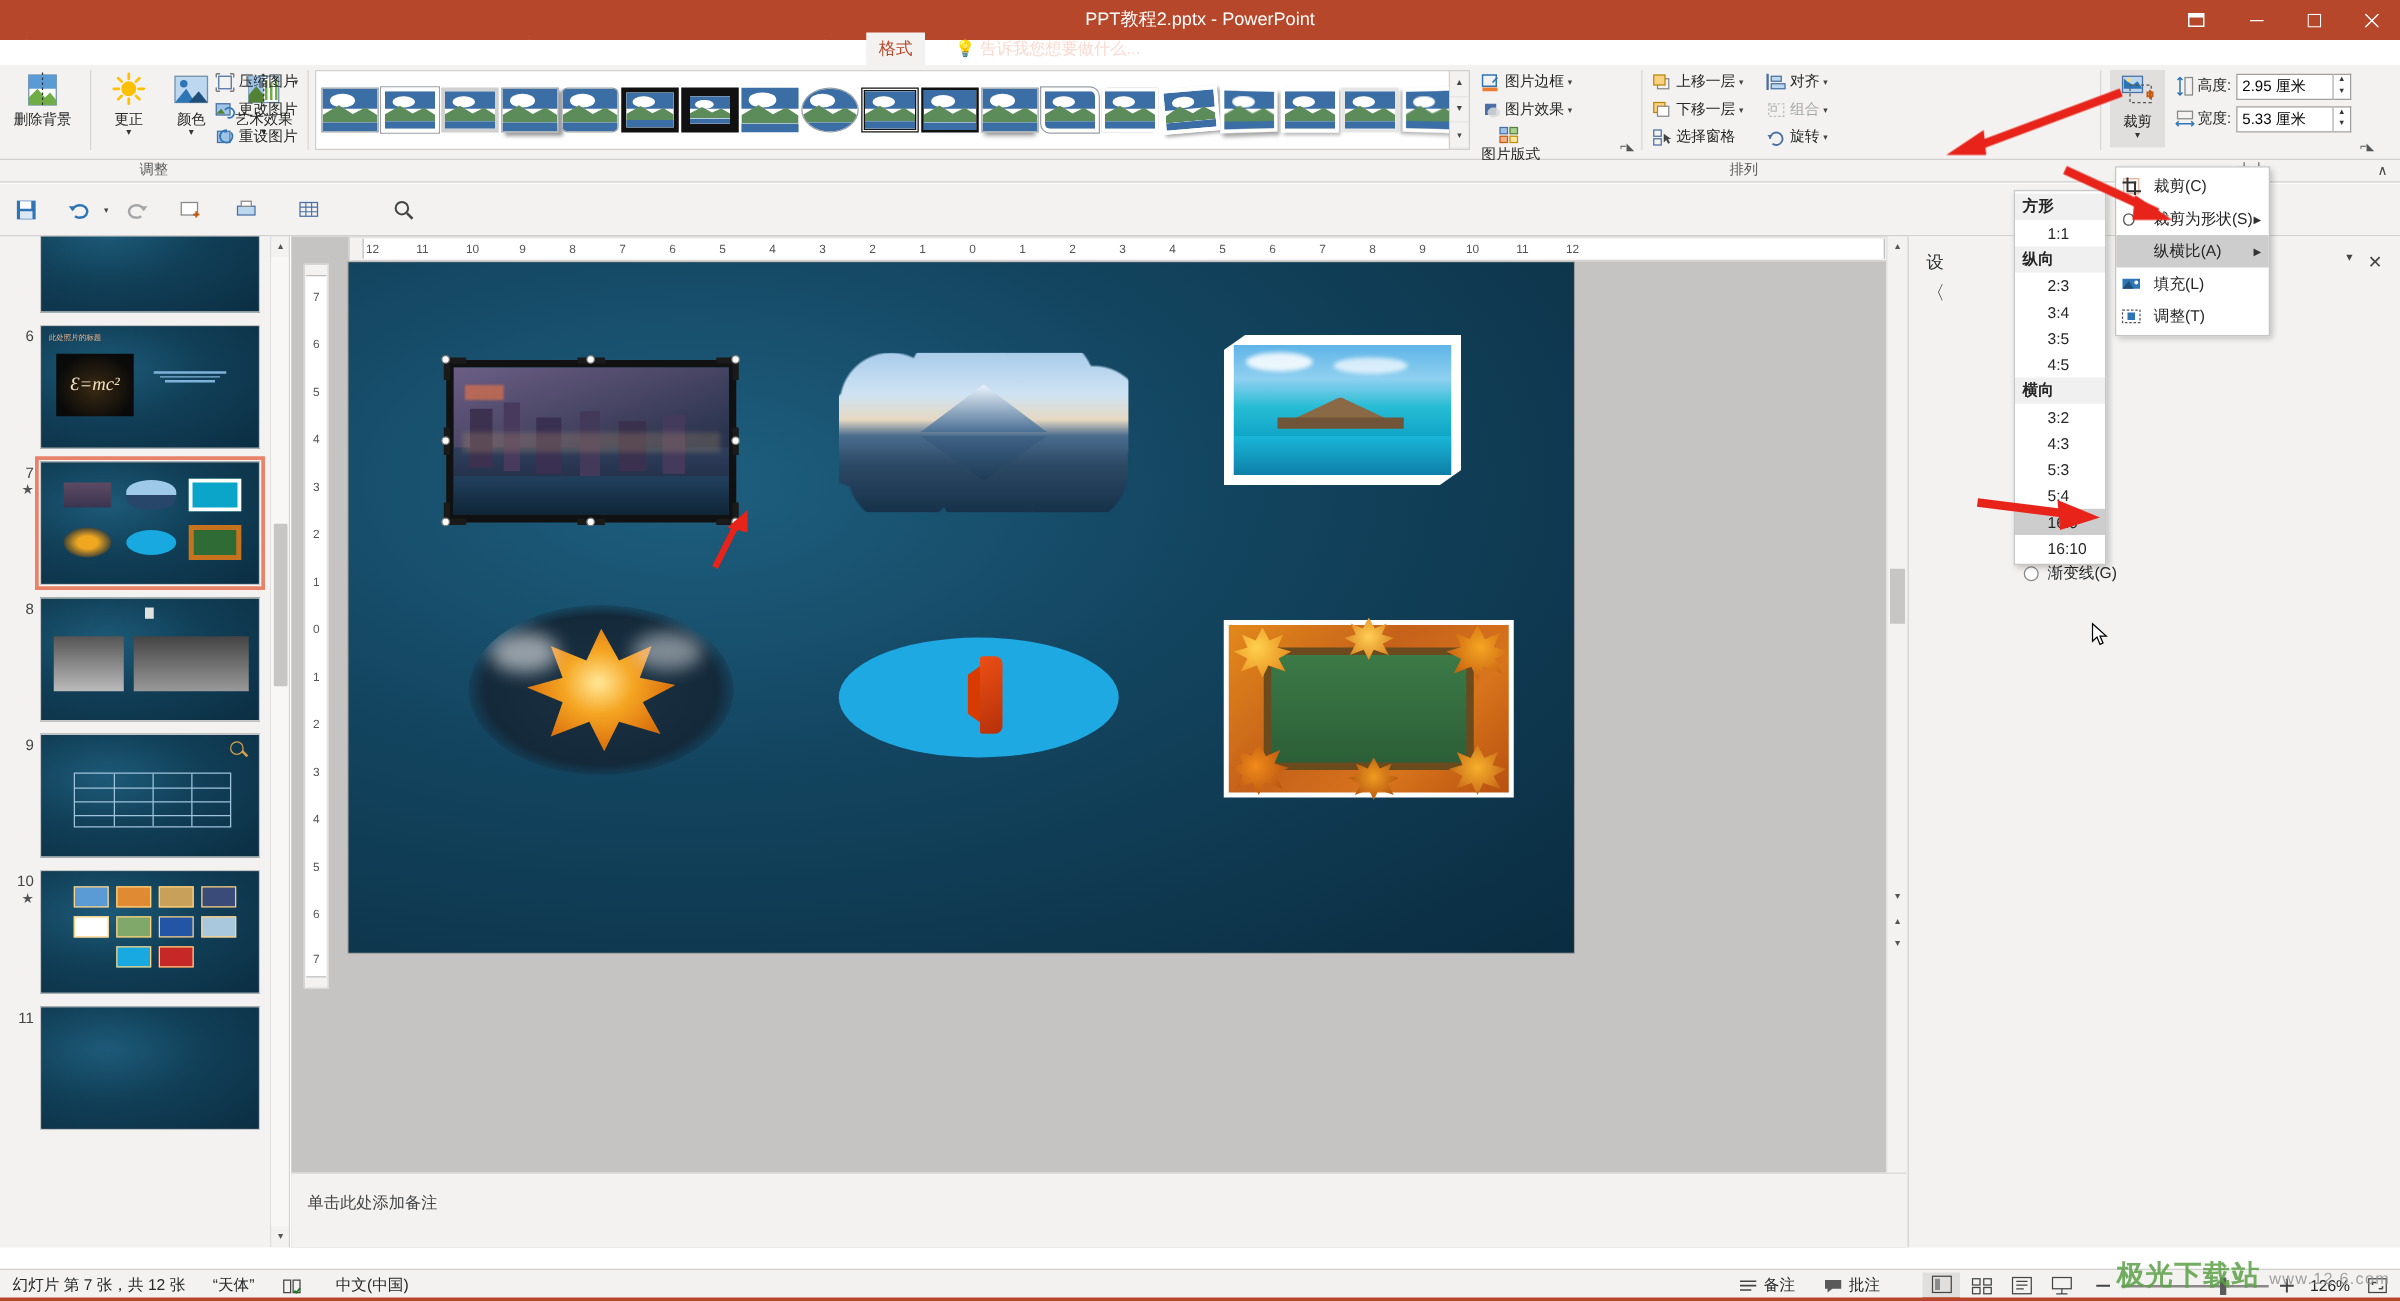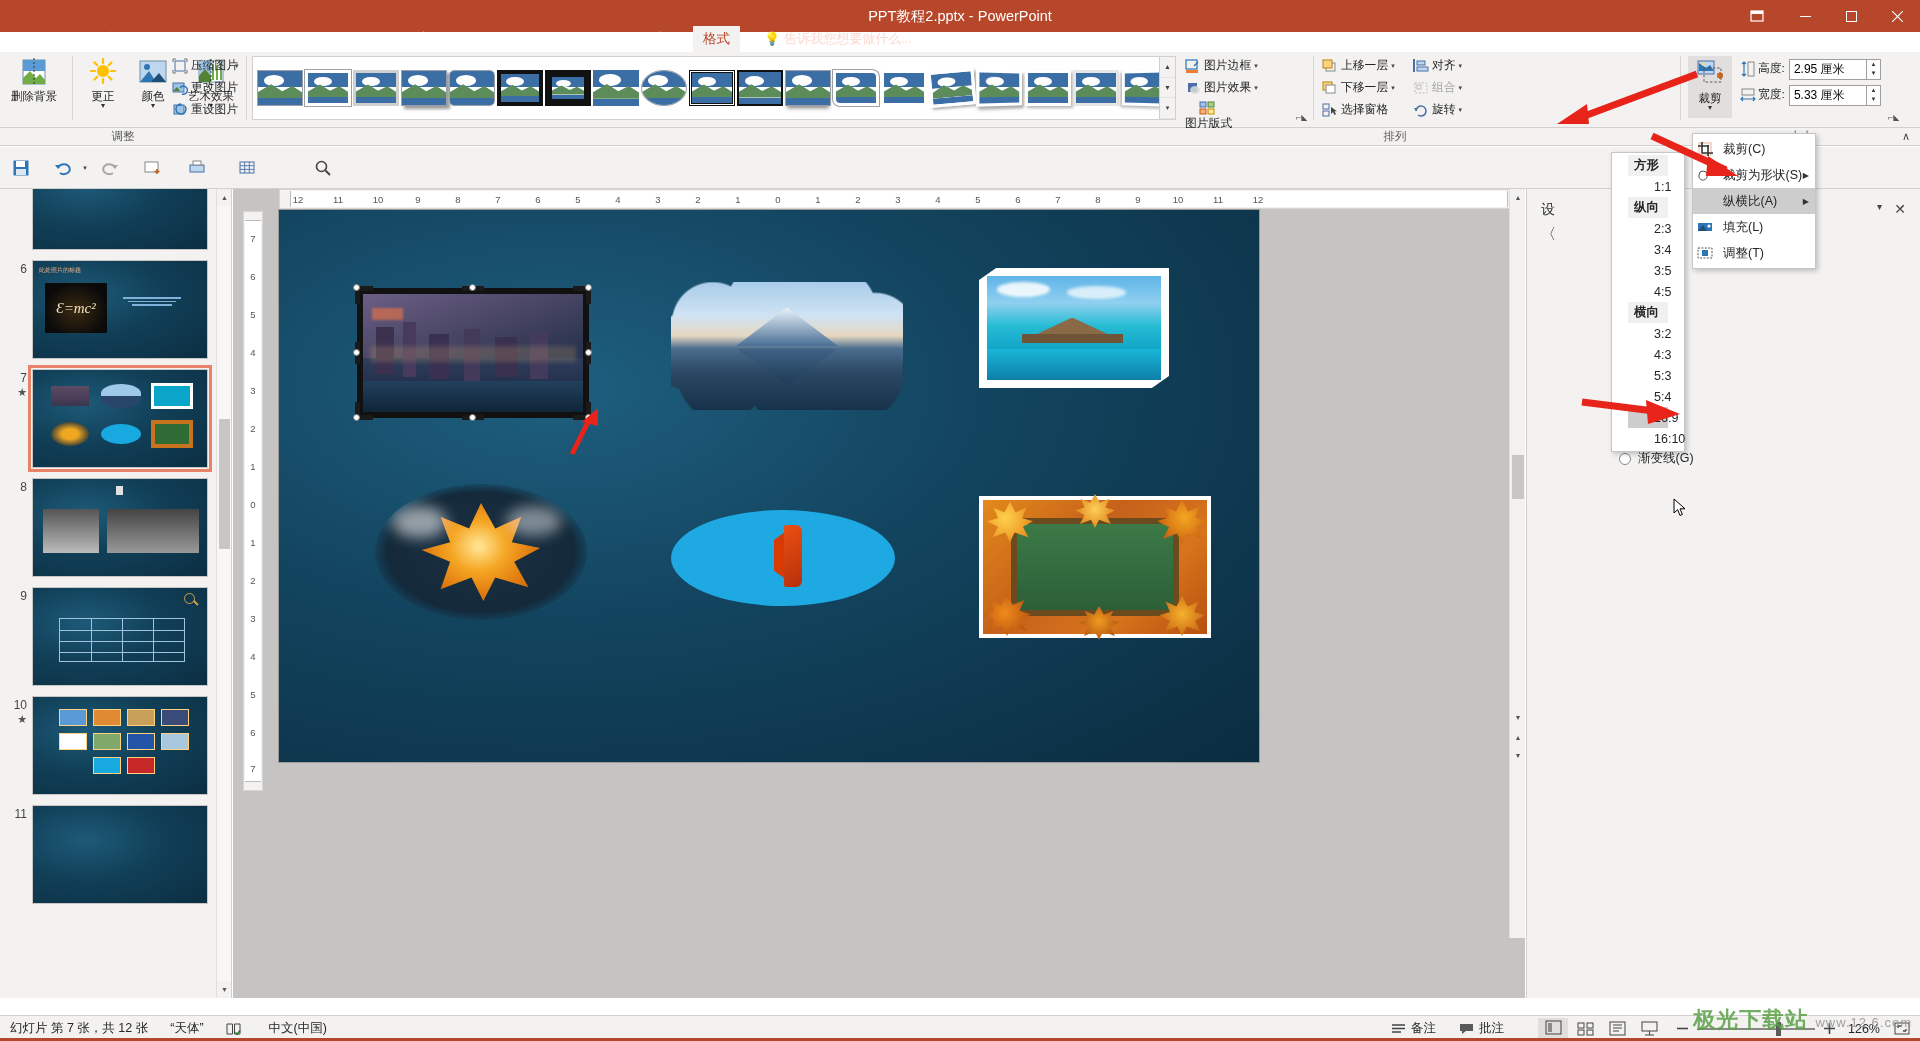--- a/index.html
+++ b/index.html
@@ -242,21 +242,21 @@
     height: 26px; display: flex; align-items: center; padding-left: 4px;
     font-size: 12.5px; color: #262626; position: relative;
   }
   .cm-item.hl { background: #cdcdcd; }
   .cm-item .ci { width: 20px; height: 16px; margin-right: 6px; flex: 0 0 20px; position:relative; }
   .cm-item .sub { position: absolute; right: 6px; font-size: 8px; color:#333; }
 
   .ratiomenu {
     position: absolute; left: 1611px; top: 152px; width: 74px;
     background: #fff; border: 1px solid #c6c6c6;
-    box-shadow: 2px 2px 5px rgba(0,0,0,.22); padding: 2px 16px; z-index: 61;
+    box-shadow: 2px 2px 5px rgba(0,0,0,.22); padding: 2px 0; z-index: 61;
   }
   .rm-head {
     height: 21px; display: flex; align-items: center; padding-left: 6px;
     font-size: 12.5px; color: #262626; background: #f0f0f0; font-weight: bold;
   }
   .rm-item {
     height: 21px; display: flex; align-items: center; padding-left: 26px;
     font-size: 12.5px; color: #262626;
   }
   .rm-item.hl { background: #cdcdcd; }
@@ -1090,20 +1090,23 @@
     </div>
 
     <div class="edit-scroll-v">
       <div class="arr" style="top:0;">▲</div>
       <div class="sbthumb" style="top:266px;height:44px;"></div>
       <div class="arr" style="top:520px;">▼</div>
       <div class="arr" style="top:540px;">▲</div>
       <div class="arr" style="top:558px;">▼</div>
     </div>
 
+    <div class="notes-pane">
+      <div class="notes-text">单击此处添加备注</div>
+    </div>
   </div>
 
   <div class="fmtpane">
     <div class="fmt-title">设</div>
     <div class="fmt-title" style="top:36px;font-size:15px;">〈</div>
     <div class="fmt-collapse">▾</div>
     <div class="fmt-close">✕</div>
 
     <div class="fmt-tri" style="left:86px;top:142px;">◢</div>
 

